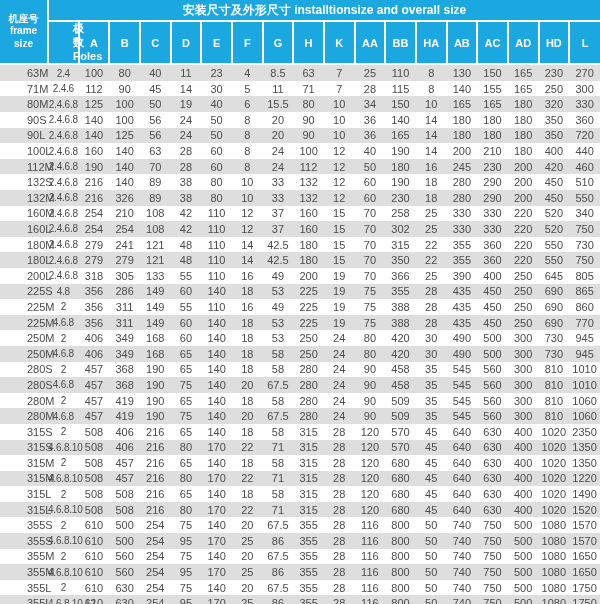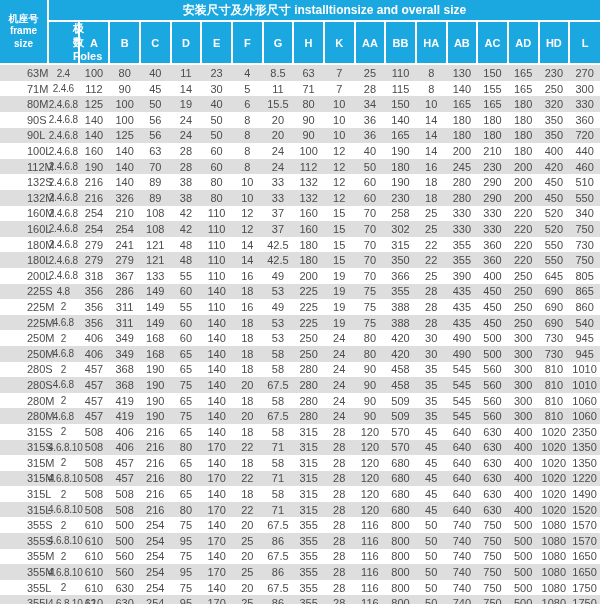--- a/index.html
+++ b/index.html
@@ -384,21 +384,21 @@
           <td>355</td>
           <td>360</td>
           <td>220</td>
           <td>550</td>
           <td>750</td>
         </tr>
         <tr>
           <td class="frame-cell">200L</td>
           <td class="poles-cell">2.4.6.8</td>
           <td>318</td>
-          <td>367</td>
+          <td>305</td>
           <td>133</td>
           <td>55</td>
           <td>110</td>
           <td>16</td>
           <td>49</td>
           <td>200</td>
           <td>19</td>
           <td>70</td>
           <td>366</td>
           <td>25</td>
@@ -462,21 +462,21 @@
           <td>53</td>
           <td>225</td>
           <td>19</td>
           <td>75</td>
           <td>388</td>
           <td>28</td>
           <td>435</td>
           <td>450</td>
           <td>250</td>
           <td>690</td>
-          <td>540</td>
+          <td>770</td>
         </tr>
         <tr>
           <td class="frame-cell">250M</td>
           <td class="poles-cell">2</td>
           <td>406</td>
           <td>349</td>
           <td>168</td>
           <td>60</td>
           <td>140</td>
           <td>18</td>

